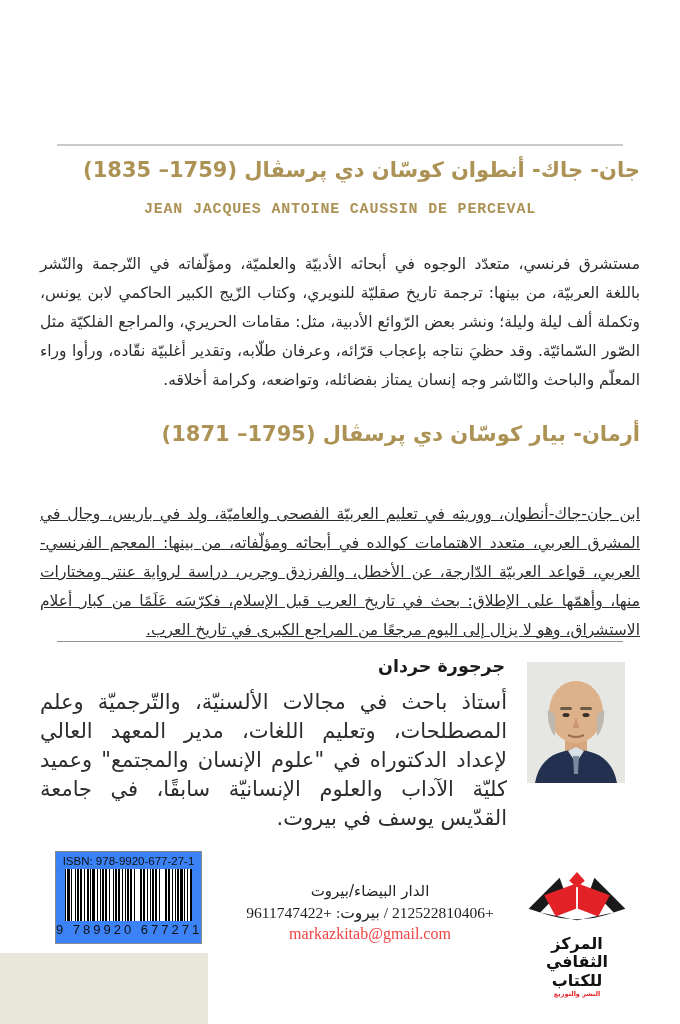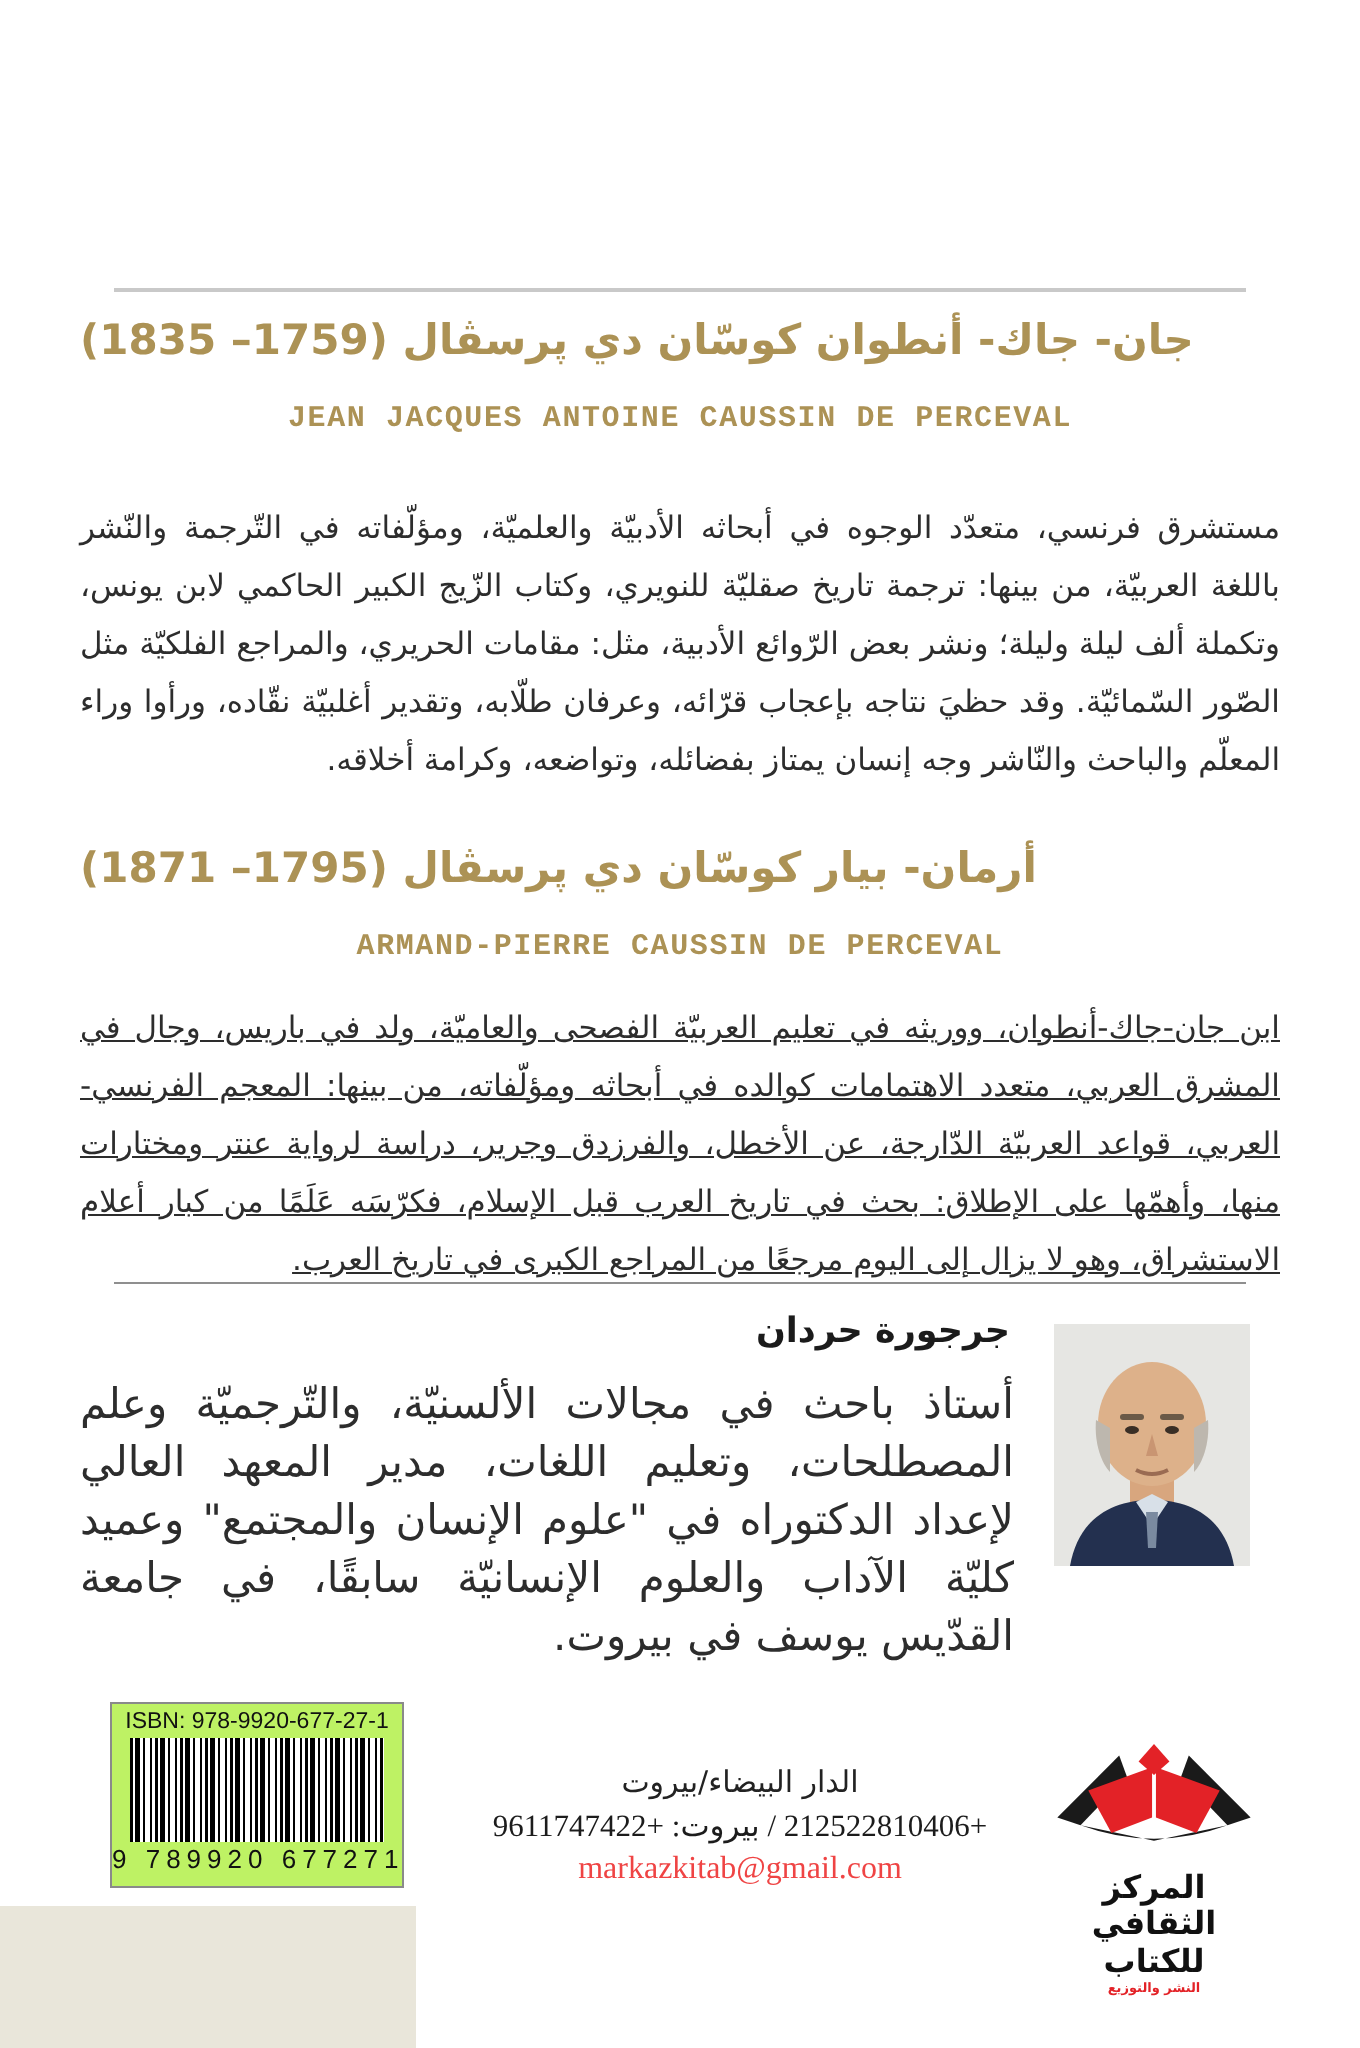--- a/index.html
+++ b/index.html
@@ -6,21 +6,21 @@
   .page {
     position:relative; width:680px; height:1024px; margin:0 auto;
     background:#ffffff; overflow:hidden;
     font-family:"DejaVu Sans", sans-serif;
   }
   .rule { position:absolute; left:57px; width:566px; }
   .rule-top { top:144px; height:2px; background:#c9c9c9; }
   .rule-author { top:641px; height:1px; background:#8f8f8f; }
 
   .title-ar {
-    position:absolute; left:40px; width:600px; text-align:left;
+    position:absolute; left:40px; width:600px; text-align:right;
     direction:rtl; color:#ac9255; font-weight:bold; font-size:21px;
   }
   .title-en {
     position:absolute; left:40px; width:600px; text-align:center;
     color:#ac9255; font-family:Liberation Mono, monospace;
     font-weight:bold; font-size:15px; letter-spacing:0.8px;
   }
   .t1-ar { top:158px; } .t1-en { top:201px; }
   .t2-ar { top:422px; } .t2-en { top:465px; }
 
@@ -38,21 +38,21 @@
   }
   .author-bio {
     position:absolute; left:40px; top:688px; width:467px;
     direction:rtl; text-align:justify; font-size:21px;
     line-height:29px; color:#2d2d2d;
   }
   .author-photo { position:absolute; left:527px; top:662px; width:98px; height:121px; }
 
   .barcode-box {
     position:absolute; left:55px; top:851px; width:147px; height:93px;
-    border:1px solid #8a8a8a; background:#bef264; text-align:center; box-sizing:border-box;
+    border:1px solid #8a8a8a; background:#3b82f6; text-align:center; box-sizing:border-box;
   }
   .isbn-label {
     font-family:"Liberation Sans", sans-serif; font-size:11.5px;
     color:#111; margin-top:3px; white-space:nowrap;
   }
   .bars {
     height:52px; margin:2px 9px 0 9px;
     background:repeating-linear-gradient(90deg,
       #000 0 1.5px, #fff 1.5px 2.5px, #000 2.5px 5px, #fff 5px 6.5px,
       #000 6.5px 7.5px, #fff 7.5px 10px, #000 10px 11px, #fff 11px 12.5px);
@@ -87,21 +87,20 @@
 
 <div class="page">
 
   <div class="rule rule-top"></div>
 
   <div class="title-ar t1-ar">جان- جاك- أنطوان كوسّان دي پرسڤال (1759– 1835)</div>
   <div class="title-en t1-en">JEAN JACQUES ANTOINE CAUSSIN DE PERCEVAL</div>
   <div class="para para-1">مستشرق فرنسي، متعدّد الوجوه في أبحاثه الأدبيّة والعلميّة، ومؤلّفاته في التّرجمة والنّشر باللغة العربيّة، من بينها: ترجمة تاريخ صقليّة للنويري، وكتاب الزّيج الكبير الحاكمي لابن يونس، وتكملة ألف ليلة وليلة؛ ونشر بعض الرّوائع الأدبية، مثل: مقامات الحريري، والمراجع الفلكيّة مثل الصّور السّمائيّة. وقد حظيَ نتاجه بإعجاب قرّائه، وعرفان طلّابه، وتقدير أغلبيّة نقّاده، ورأوا وراء المعلّم والباحث والنّاشر وجه إنسان يمتاز بفضائله، وتواضعه، وكرامة أخلاقه.</div>
 
   <div class="title-ar t2-ar">أرمان- بيار كوسّان دي پرسڤال (1795– 1871)</div>
-  <div class="title-en t2-en">ARMAND-PIERRE CAUSSIN DE PERCEVAL</div>
   <div class="para para-2">ابن جان-جاك-أنطوان، ووريثه في تعليم العربيّة الفصحى والعاميّة، ولد في باريس، وجال في المشرق العربي، متعدد الاهتمامات كوالده في أبحاثه ومؤلّفاته، من بينها: المعجم الفرنسي-العربي، قواعد العربيّة الدّارجة، عن الأخطل، والفرزدق وجرير، دراسة لرواية عنتر ومختارات منها، وأهمّها على الإطلاق: بحث في تاريخ العرب قبل الإسلام، فكرّسَه عَلَمًا من كبار أعلام الاستشراق، وهو لا يزال إلى اليوم مرجعًا من المراجع الكبرى في تاريخ العرب.</div>
 
   <div class="rule rule-author"></div>
 
   <div class="author-name">جرجورة حردان</div>
   <div class="author-bio">أستاذ باحث في مجالات الألسنيّة، والتّرجميّة وعلم المصطلحات، وتعليم اللغات، مدير المعهد العالي لإعداد الدكتوراه في "علوم الإنسان والمجتمع" وعميد كليّة الآداب والعلوم الإنسانيّة سابقًا، في جامعة القدّيس يوسف في بيروت.</div>
 
   <div class="author-photo">
     <svg viewBox="0 0 98 121" width="98" height="121">
       <rect width="98" height="121" fill="#e6e6e3"></rect>

